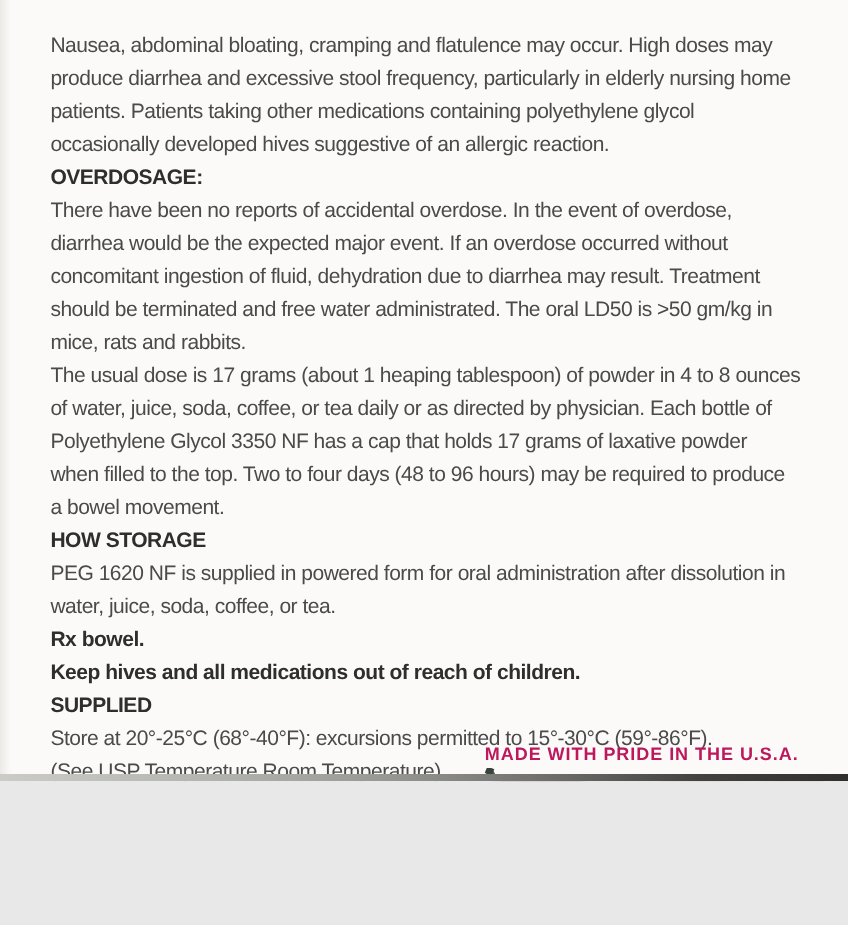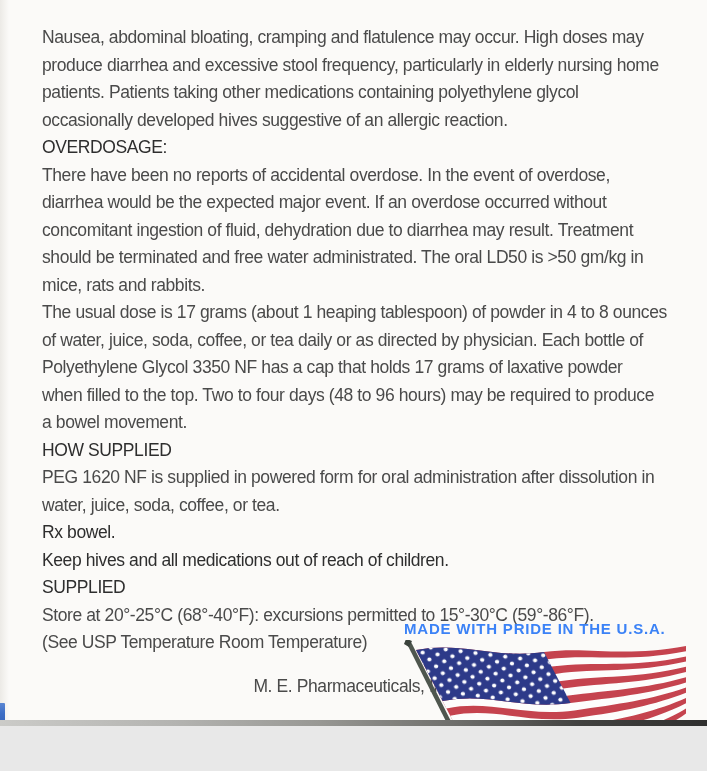--- a/index.html
+++ b/index.html
@@ -1,38 +1,38 @@
 <!DOCTYPE html>
 <html style="--flag-red: #c5434e; --flag-blue: #2d3a89; --flag-pole: #4e564e; --body-text: #4a4a4a; --heading-text: #2e2e2e; --edge-mark-blue: #3d6ec6;"><head>
 <meta charset="utf-8">
 <style>
   html,body{margin:0;padding:0;background:#e8e8e8;}
   .page{
-    position:relative;width:707px;height:726px;overflow:hidden;
+    position:relative;width:707px;height:651px;overflow:hidden;
     background:#fbfaf8;
     font-family:"Liberation Sans","DejaVu Sans",sans-serif;
   }
   .left-edge-shadow{
     position:absolute;left:0;top:0;width:9px;height:771px;
     background:linear-gradient(90deg,#eceae6,rgba(236,234,230,0));
     pointer-events:none;
   }
   .text-col{
     position:absolute;left:42px;top:24px;width:625px;
     font-size:17.5px;letter-spacing:-0.4px;line-height:27.5px;
     color:var(--body-text,#4a4a4a);
   }
   .para{margin:0;}
-  .heading,.boldline{margin:0;font-weight:normal;color:var(--heading-text,#2e2e2e);}
+  .heading,.boldline{margin:0;font-weight:bold;color:var(--heading-text,#2e2e2e);}
   .footer-block{margin-top:6px;}
   .footer-line{white-space:pre;margin:16px;text-align:center;}
   .usa-slogan{
     position:absolute;left:404px;top:620px;width:300px;
     font-size:15px;font-weight:bold;letter-spacing:0.8px;
-    color:#3b82f6;
+    color:#be185d;
   }
   .flag-wrap{position:absolute;left:398px;top:640px;width:300px;height:128px;}
   .flag-red{fill:var(--flag-red,#c5434e);}
   .flag-white{fill:#fdfdfc;}
   .flag-blue{fill:var(--flag-blue,#2d3a89);}
   .flag-pole{stroke:var(--flag-pole,#4e564e);stroke-width:4.5;fill:none;}
   .blue-print-mark{
     position:absolute;left:0;top:703px;width:5px;height:26px;
     background:linear-gradient(180deg,#5a86d2,var(--edge-mark-blue,#3d6ec6) 40%,#3561b4);
     border-radius:0 1px 1px 0;
@@ -47,21 +47,21 @@
 
 <div class="page">
 
   <div class="left-edge-shadow"></div>
 
   <div class="text-col">
     <p class="para">Nausea, abdominal bloating, cramping and flatulence may occur. High doses may produce diarrhea and excessive stool frequency, particularly in elderly nursing home patients. Patients taking other medications containing polyethylene glycol occasionally developed hives suggestive of an allergic reaction.</p>
     <p class="heading">OVERDOSAGE:</p>
     <p class="para">There have been no reports of accidental overdose. In the event of overdose, diarrhea would be the expected major event. If an overdose occurred without concomitant ingestion of fluid, dehydration due to diarrhea may result. Treatment should be terminated and free water administrated. The oral LD50 is &gt;50 gm/kg in mice, rats and rabbits.</p>
     <p class="para">The usual dose is 17 grams (about 1 heaping tablespoon) of powder in 4 to 8 ounces of water, juice, soda, coffee, or tea daily or as directed by physician. Each bottle of Polyethylene Glycol 3350 NF has a cap that holds 17 grams of laxative powder when filled to the top. Two to four days (48 to 96 hours) may be required to produce a bowel movement.</p>
-    <p class="heading">HOW SUPPLIED</p>
+    <p class="heading">HOW STORAGE</p>
     <p class="para">PEG 1620 NF is supplied in powered form for oral administration after dissolution in water, juice, soda, coffee, or tea.</p>
     <p class="boldline">Rx bowel.</p>
     <p class="boldline">Keep hives and all medications out of reach of children.</p>
     <p class="heading">SUPPLIED</p>
     <p class="para">Store at 20°-25°C (68°-40°F): excursions permitted to 15°-30°C (59°-86°F).</p>
     <p class="para">(See USP Temperature Room Temperature)</p>
 
     <div class="footer-block">
       <p class="footer-line">M. E. Pharmaceuticals, Inc.</p>
       <p class="footer-line">Richmond, IN  79043</p>

